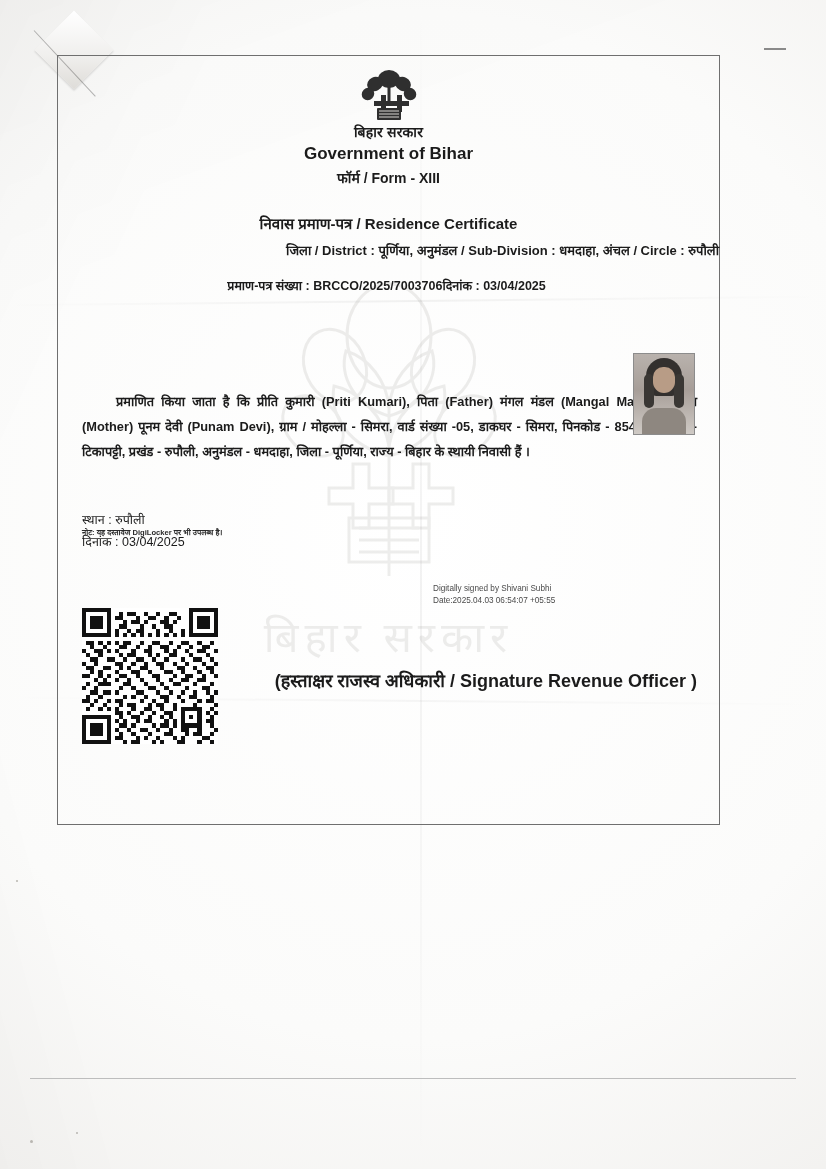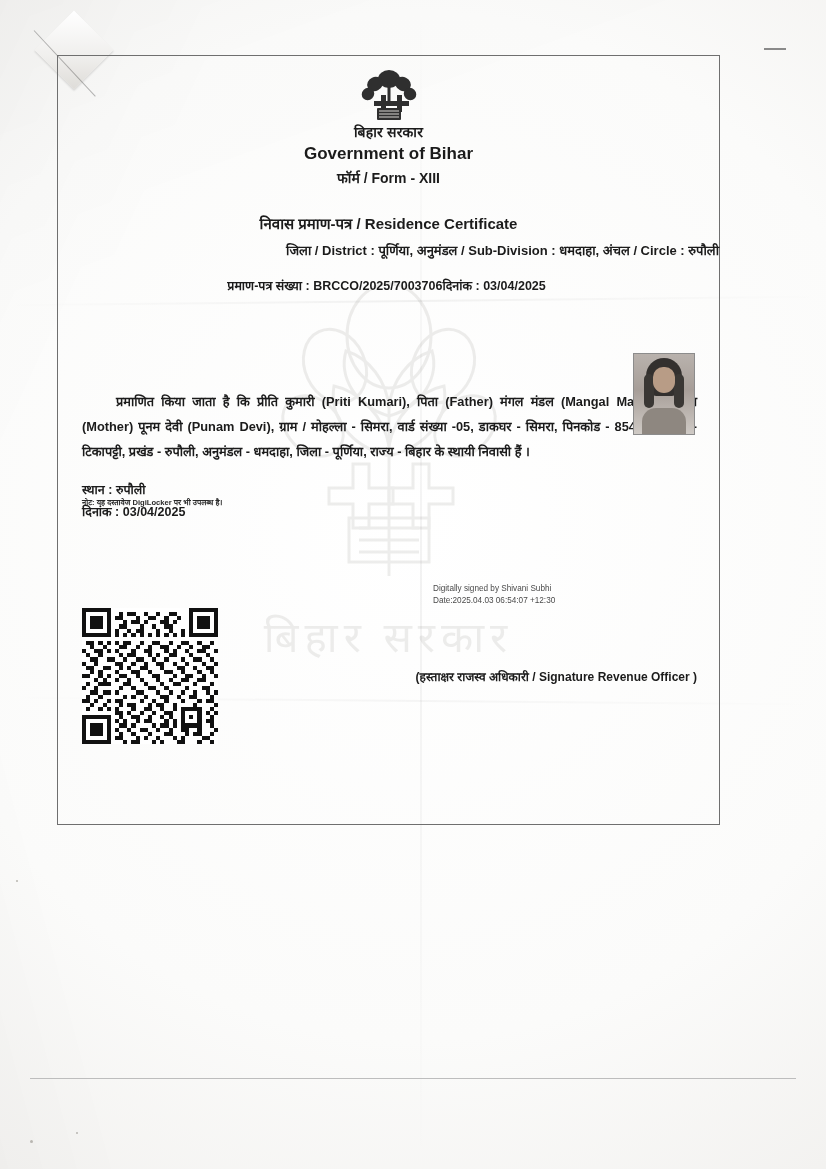--- a/index.html
+++ b/index.html
@@ -196,24 +196,24 @@
     margin-top: 96px;
     padding: 0 22px 0 24px;
     font-size: 12.8px;
     line-height: 1.95;
     text-align: justify;
     font-weight: bold;
   }
   .body-text .indent { display: inline-block; width: 34px; }
 
   .place-block {
-    margin-top: 14px;
+    margin-top: 44px;
     padding-left: 24px;
     font-size: 12.5px;
-    font-weight: bold;
+    font-weight: normal;
     line-height: 1.8;
   }
 
   .qr {
     position: absolute;
     left: 24px;
     top: 540px;
     width: 136px;
     height: 136px;
     z-index: 4;
@@ -229,21 +229,21 @@
     color: #4a4a4a;
     line-height: 1.45;
     text-align: left;
     padding-left: 56px;
     box-sizing: border-box;
   }
   .sign-label {
     position: absolute;
     right: 22px;
     top: 600px;
-    font-size: 12px;
+    font-size: 18px;
     font-weight: bold;
   }
 
   .note {
     position: absolute;
     left: 24px;
     bottom: 14px;
     font-size: 7.6px;
     font-weight: bold;
     line-height: 1.7;
@@ -692,21 +692,21 @@
               <rect x="19" y="32" width="1" height="1"></rect>
             <rect x="23" y="32" width="2" height="1"></rect>
               <rect x="28" y="32" width="1" height="1"></rect>
             <rect x="31" y="32" width="1" height="1"></rect>
           </g>
         </svg>
       </div>
 
       <div class="sign-block">
         <div>Digitally signed by Shivani Subhi</div>
-        <div>Date:2025.04.03 06:54:07 +12:30</div>
+        <div>Date:2025.04.03 06:54:07 +05:55</div>
       </div>
 
       <div class="sign-label">(हस्ताक्षर राजस्व अधिकारी / Signature Revenue Officer )</div>
 
       <div class="note">
         <div>नोट: यह दस्तावेज DigiLocker पर भी उपलब्ध है।</div>
       </div>
 
     </div>
   </div>

